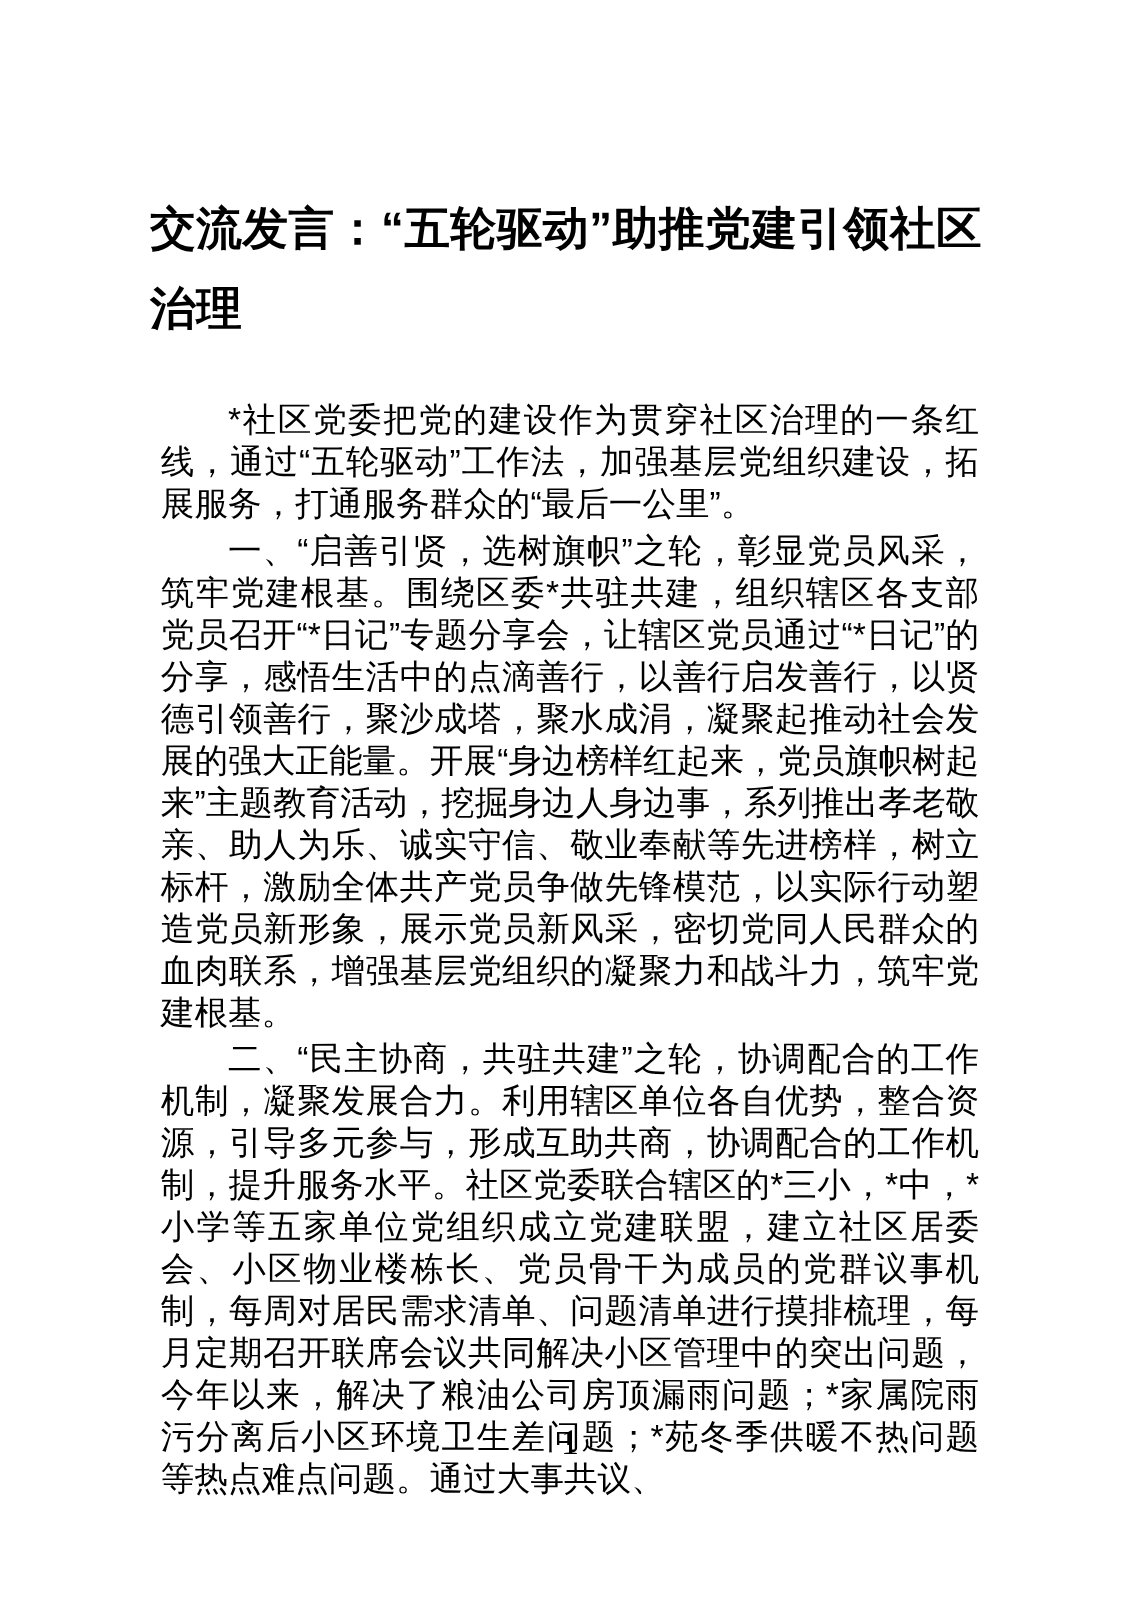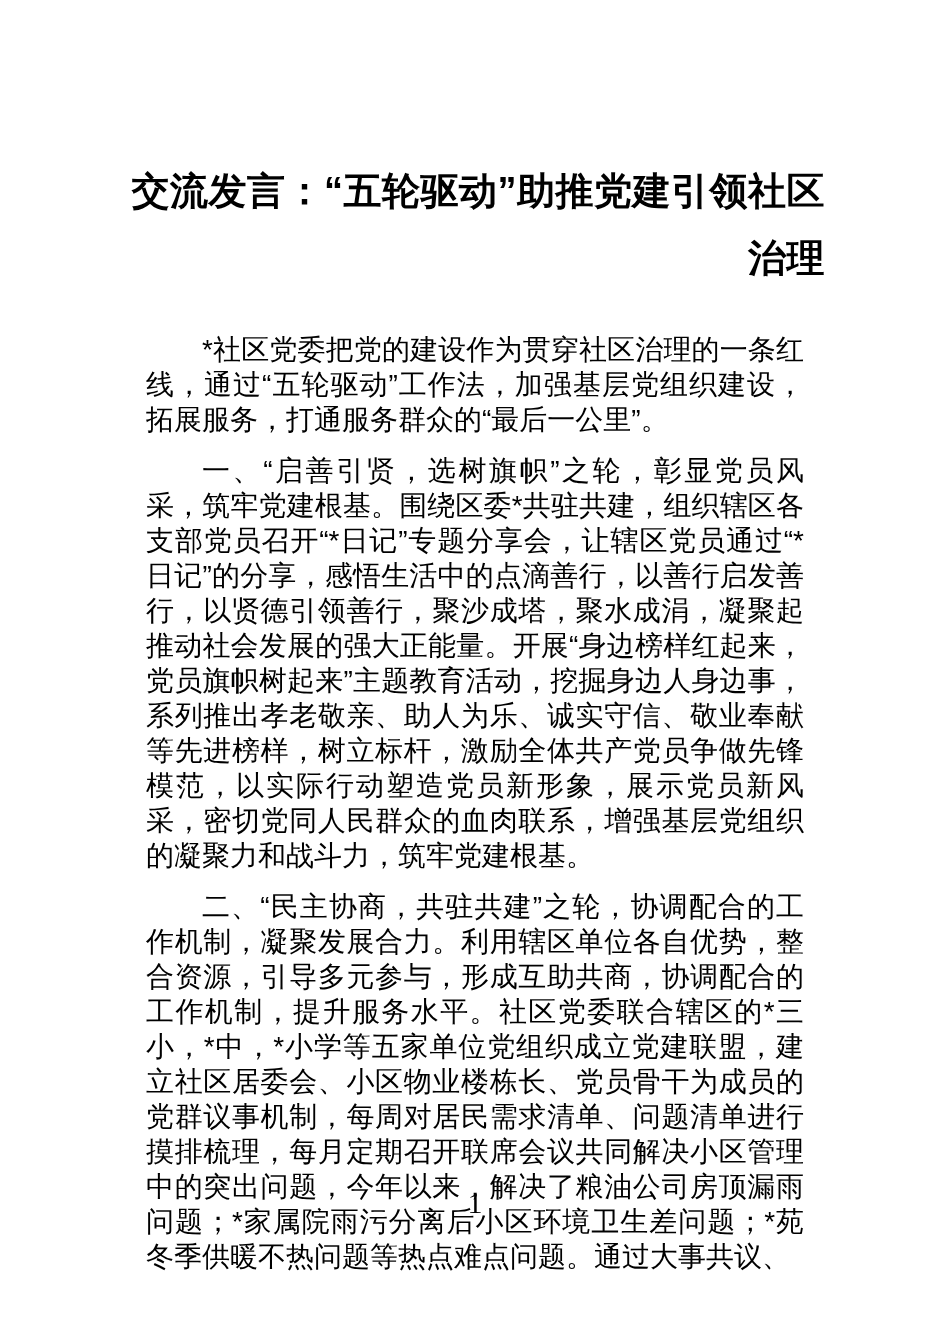--- a/index.html
+++ b/index.html
@@ -16,36 +16,36 @@
     overflow: hidden;
     font-family: "Liberation Sans", sans-serif;
   }
   .doc-title {
     width: 700px;
     margin: 0 auto;
     padding-top: 158px;
     font-size: 38px;
     line-height: 67px;
     font-weight: 700;
-    text-align: right;
+    text-align: left;
     letter-spacing: 0.5px;
     color: #000000;
   }
   .doc-body {
     width: 690px;
     margin: 40px auto 0 auto;
     font-size: 28px;
     line-height: 35px;
     text-align: justify;
     text-justify: inter-character;
     text-align-last: left;
     color: #000000;
   }
   .doc-body p {
-    margin: 16px;
+    margin: 4px;
     padding: 0;
     text-indent: 2em;
     word-break: break-all;
   }
   .page-number {
     position: absolute;
     top: 1186px;
     left: 0;
     right: 0;
     text-align: center;

